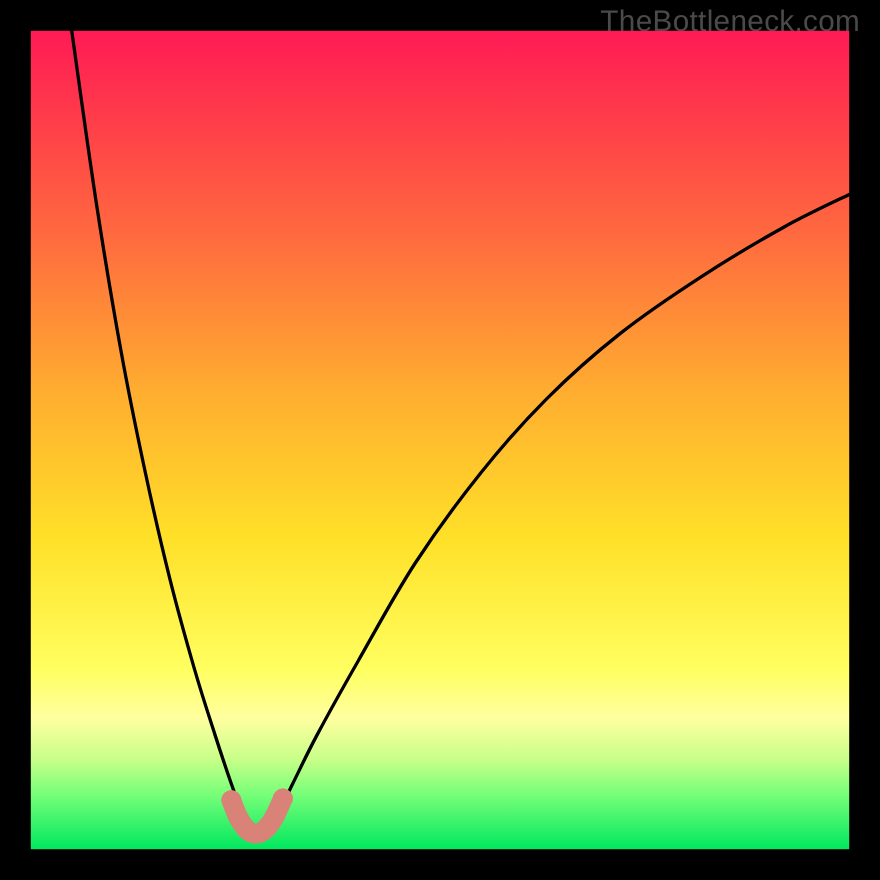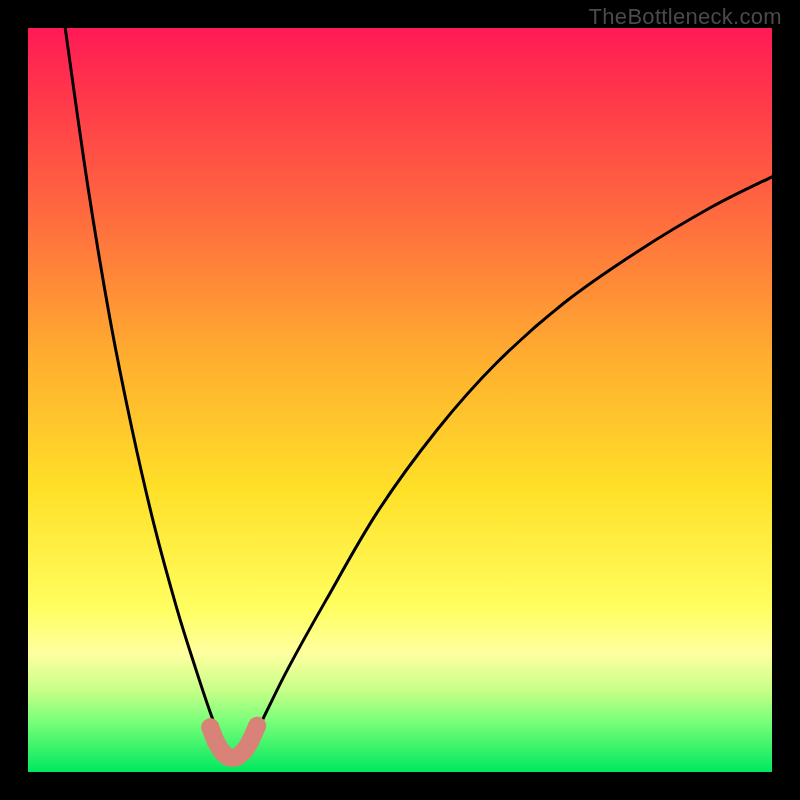--- a/index.html
+++ b/index.html
@@ -35,21 +35,21 @@
       #c8ff88 89%,
       #7dff7a 93%,
       #00e85e 100%
     );
   }
   .watermark {
     position: absolute;
     top: 4px;
     right: 18px;
     color: #4a4a4a;
-    font-size: 22px;
+    font-size: 27px;
     letter-spacing: 0.3px;
     font-weight: 500;
     font-family: Arial, Helvetica, sans-serif;
   }
   svg.curve {
     position: absolute;
     left: 0;
     top: 0;
     width: 744px;
     height: 744px;

